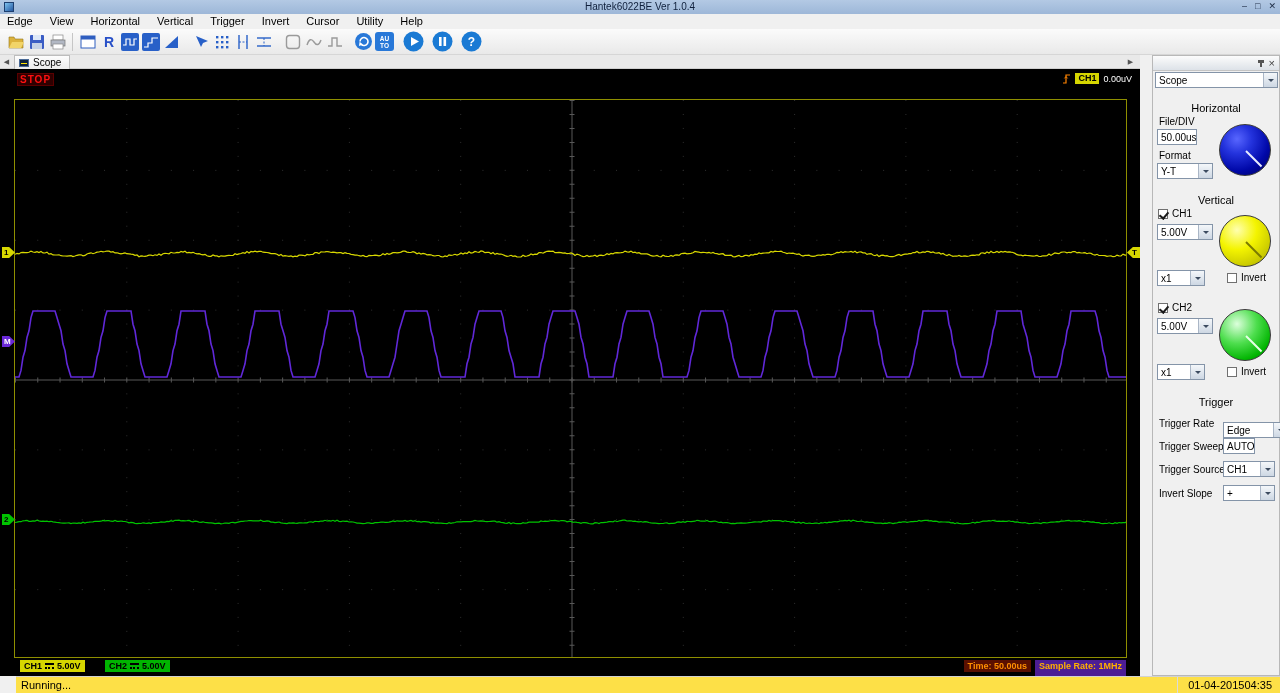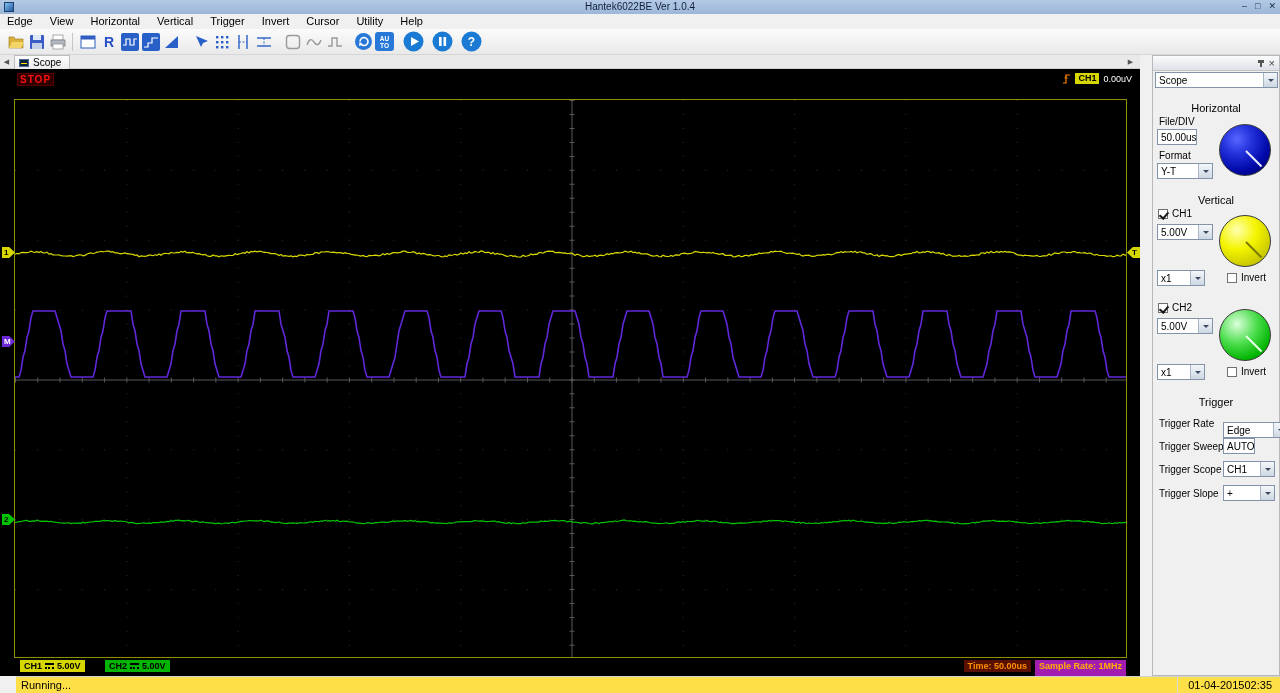--- a/index.html
+++ b/index.html
@@ -67,21 +67,21 @@
   .readout { position:absolute; display:flex; align-items:center; gap:3px;
     font-size:9px; font-weight:bold; height:12px; padding:0 4px; color:#000; }
   .readout.ch1 { left:20px; background:#d6d600; }
   .readout.ch2 { left:105px; background:#00b400; }
   .coupling { width:9px; height:6px; border-top:2px solid #000; position:relative; }
   .coupling::after { content:""; position:absolute; left:0; top:2px; width:100%;
     border-top:2px dotted #000; }
   .time-strip { position:absolute; right:14px; top:0; display:flex; gap:4px;
     font-size:9px; font-weight:bold; }
   .time-strip .t1 { color:#ff9000; background:#5a1000; height:12px; line-height:12px; padding:0 4px; }
-  .time-strip .t2 { color:#ffb000; background:#a21caf; height:28px; line-height:12px; padding:0 4px; }
+  .time-strip .t2 { color:#ffb000; background:#4c1d95; height:28px; line-height:12px; padding:0 4px; }
 
   
   .control-panel { position:absolute; left:1152px; top:55px; width:128px; height:621px;
     background:#f0f0f0; border:1px solid #b8b8b8; font-size:10px; }
   .cp-header { position:absolute; left:0; top:0; width:100%; height:15px;
     background:linear-gradient(#fcfcfc,#dde2e8); border-bottom:1px solid #c4c4c4;
     display:flex; align-items:center; padding:0 4px; }
   .cp-title { flex:1; font-size:14px;margin-top:32px; }
   .cp-pin { width:2px; height:7px; background:#555; position:relative; margin:0 7px; }
   .cp-pin::after { content:""; position:absolute; top:0; left:-2px; width:6px; height:3px; background:#555; }
@@ -436,32 +436,32 @@
   <div class="cp-label" style="top:362px">Trigger Rate</div>
   <div class="combo" style="left:70px; top:366px; width:65px">
     <span>Edge</span>
     <span class="cb-btn"></span>
   </div>
   <div class="cp-label" style="top:385px">Trigger Sweep</div>
   <div class="combo" style="left:70px; top:382px; width:32px">
     <span>AUTO</span>
     <span class="cb-btn"></span>
   </div>
-  <div class="cp-label" style="top:408px">Trigger Scope</div>
+  <div class="cp-label" style="top:408px">Trigger Source</div>
   <div class="combo" style="left:70px; top:405px; width:52px">
     <span>CH1</span>
     <span class="cb-btn"></span>
   </div>
-  <div class="cp-label" style="top:432px">Trigger Slope</div>
+  <div class="cp-label" style="top:432px">Invert Slope</div>
   <div class="combo" style="left:70px; top:429px; width:52px">
     <span>+</span>
     <span class="cb-btn"></span>
   </div>
 </div>
 
 <div class="statusbar">
   <span class="sb-status">Running...</span>
   <span class="sb-cell">
     <span>01-04-2015</span>
-    <span>02:35</span>
+    <span>04:35</span>
   </span>
   <span class="sb-grip"></span>
 </div>
 
 </body></html>

